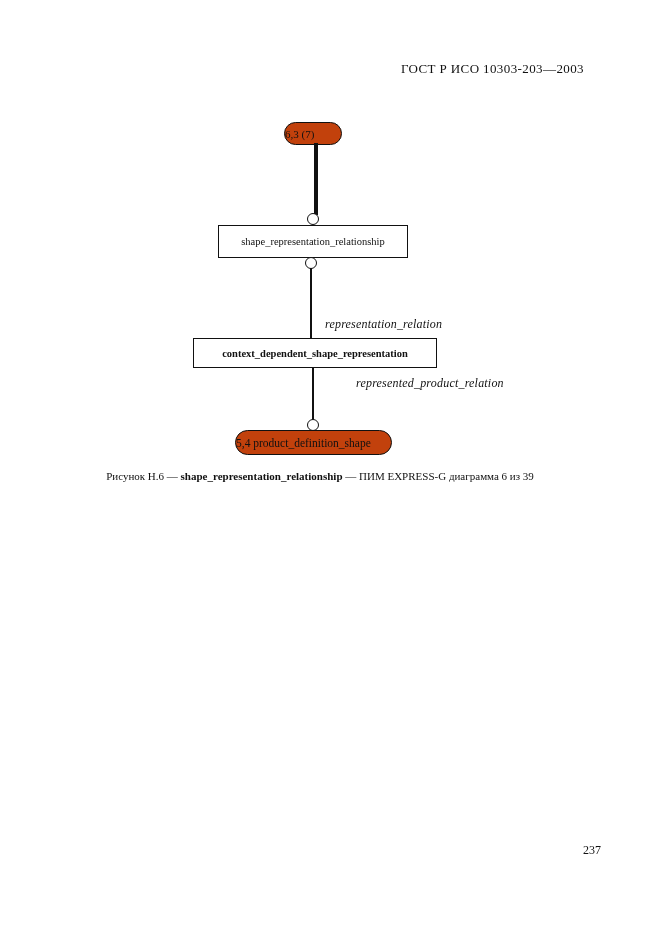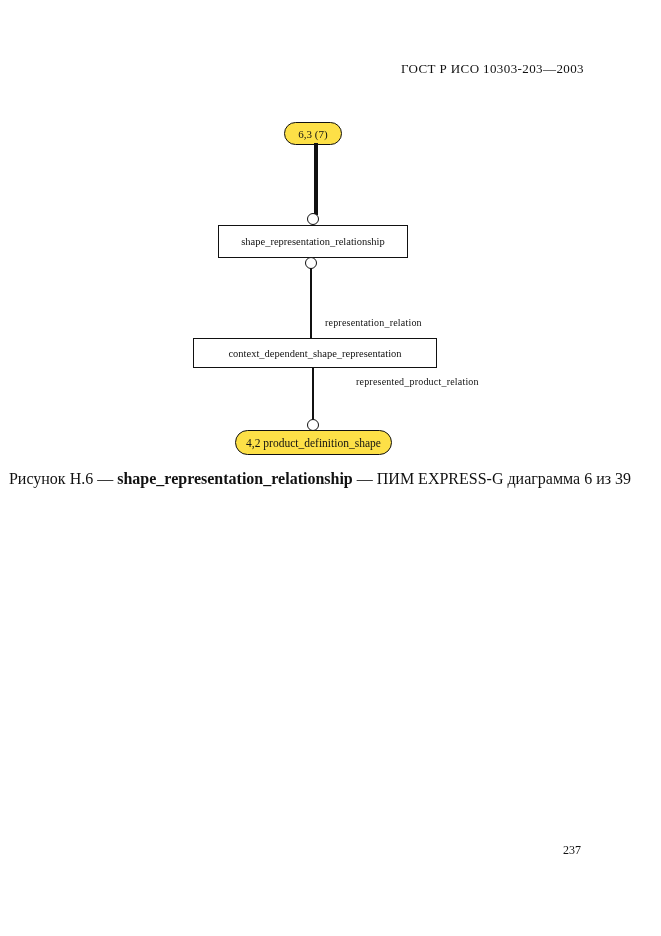--- a/index.html
+++ b/index.html
@@ -28,24 +28,24 @@
     letter-spacing: 0.4px;
     white-space: nowrap;
   }
 
   
   .oval {
     position: absolute;
     box-sizing: border-box;
     border: 1.5px solid #111;
     border-radius: 13px;
-    background: #fde047;
+    background: #c2410c;
     display: flex;
     align-items: center;
-    justify-content: center;
+    justify-content: flex-start;
     white-space: nowrap;
   }
   .oval.top-ref {
     left: 284px;
     top: 122px;
     width: 58px;
     height: 23px;
     font-size: 11px;
   }
   .oval.bottom-ref {
@@ -71,20 +71,21 @@
     left: 218px;
     top: 225px;
     width: 190px;
     height: 33px;
   }
   .entity-box.entity-2 {
     left: 193px;
     top: 338px;
     width: 244px;
     height: 30px;
+    font-weight: bold;
   }
 
   .vline {
     position: absolute;
     background: #111;
   }
   .vline.thick {
     left: 314px;
     top: 143px;
     width: 4px;
@@ -111,44 +112,45 @@
     border: 1.5px solid #111;
     border-radius: 50%;
     background: #fff;
   }
   .connector-circle.c1 { left: 307px; top: 213px; }
   .connector-circle.c2 { left: 305px; top: 257px; }
   .connector-circle.c3 { left: 307px; top: 419px; }
 
   .rel-label {
     position: absolute;
-    font-size: 10px;
+    font-size: 12px;
     letter-spacing: 0.2px;
     white-space: nowrap;
+    font-style: italic;
   }
   .rel-label.rel-1 { left: 325px; top: 317px; }
   .rel-label.rel-2 { left: 328px; top: 376px; margin-left: 28px; }
 
   
   .figure-caption {
     position: absolute;
     left: 0;
     right: 21px;
     top: 470px;
     text-align: center;
-    font-size: 16px;
+    font-size: 11px;
     white-space: nowrap;
   }
   .figure-caption .entity-name { font-weight: bold; }
 
   
   .page-number {
     position: absolute;
     top: 843px;
-    right: 80px;
+    right: 60px;
     font-size: 12px;
   }
 </style>
 </head>
 <body>
 
 <div class="page">
 
   <div class="doc-header">ГОСТ Р ИСО 10303-203—2003</div>
 
@@ -176,21 +178,21 @@
       <span>context_dependent_shape_representation</span>
     </div>
 
     <div class="rel-label rel-2">represented_product_relation</div>
 
     <div class="vline thin-2"></div>
 
     <div class="connector-circle c3"></div>
 
     <div class="oval bottom-ref">
-      <span>4,2 product_definition_shape</span>
+      <span>5,4 product_definition_shape</span>
     </div>
 
   </div>
 
   <div class="figure-caption">
     <span>Рисунок Н.6 — </span><span class="entity-name">shape_representation_relationship</span><span> — ПИМ EXPRESS-G диаграмма 6 из 39</span>
   </div>
 
   <div class="page-number">237</div>
 

